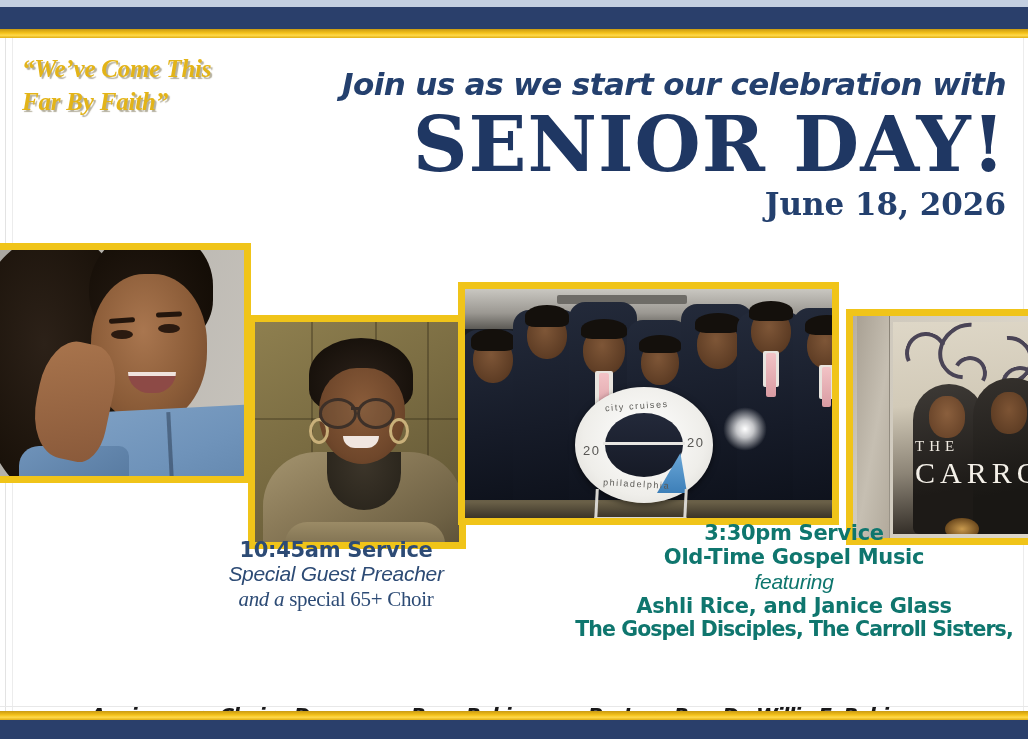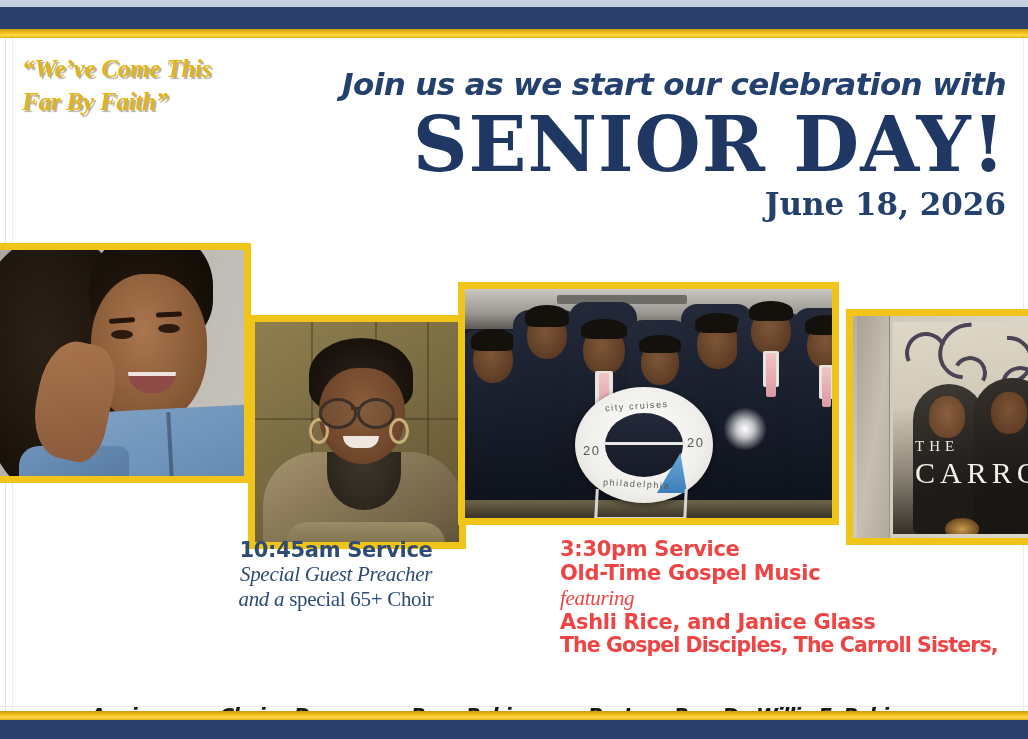--- a/index.html
+++ b/index.html
@@ -478,32 +478,32 @@
     left: 126px; top: 500px;
     width: 420px;
     text-align: center;
     color: #2d4b75;
     line-height: 1.16;
   }
   .svc-right {
     position:absolute;
     left: 560px; top: 483px;
     width: 468px;
-    color: #ef4444;
+    text-align: center;
+    color: #0f766e;
     line-height: 1.16;
-    margin-top: 16px;
   }
   .svc-b {
     font-family: "DejaVu Sans", sans-serif;
     font-weight: bold;
     font-size: 21px;
     letter-spacing: -0.3px;
   }
   .svc-i {
-    font-family: Liberation Serif, serif;
+    font-family: Liberation Sans, sans-serif;
     font-style: italic;
     font-size: 21px;
     letter-spacing: -0.3px;
   }
   .svc-mix {
     font-family: Liberation Serif, serif;
     font-size: 21px;
     letter-spacing: -0.3px;
   }
   .svc-mix em { font-style: italic; }

